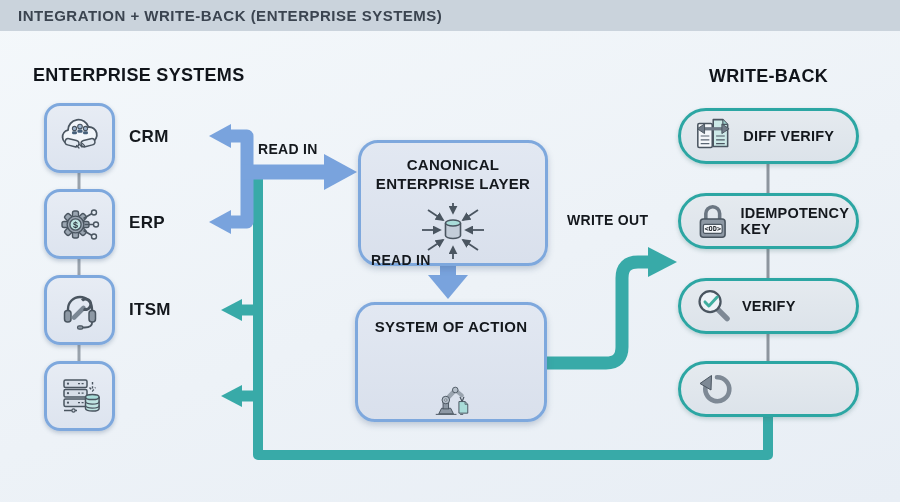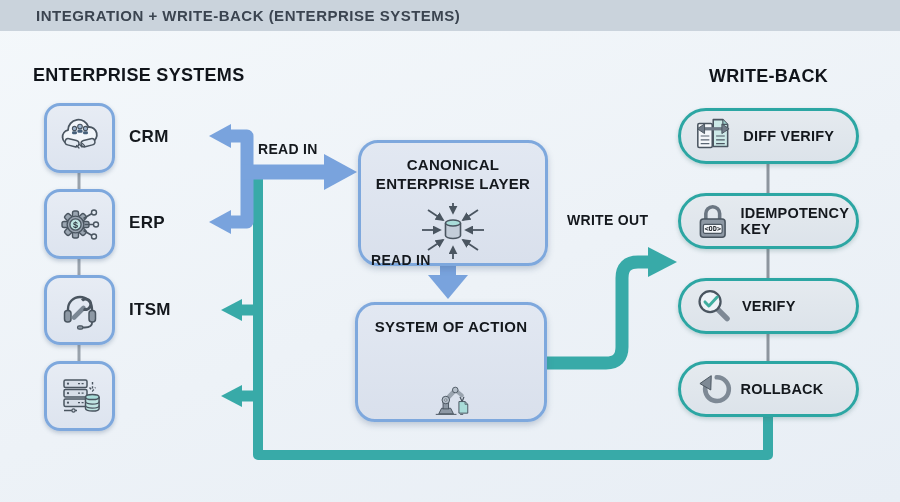--- a/index.html
+++ b/index.html
@@ -2,21 +2,21 @@
 <html><head>
 <meta charset="utf-8">
 <style>
   * { margin:0; padding:0; box-sizing:border-box; }
   html,body { width:900px; height:502px; }
   body { font-family:"Liberation Sans", sans-serif; }
   .stage { position:relative; width:900px; height:502px; overflow:hidden;
            background:linear-gradient(160deg,#f4f8fb 0%,#edf2f7 55%,#e8eef5 100%); color:#14181d; }
   .wires { position:absolute; left:0; top:0; }
   .titlebar { position:absolute; left:0; top:0; width:900px; height:31px;
-              background:#cad3dc; display:flex; align-items:center; padding-left:36px; }
+              background:#cad3dc; display:flex; align-items:center; padding-left:18px; }
   .titlebar span { font-size:15px; font-weight:700; color:#3b4450; letter-spacing:.5px; }
   .h1 { position:absolute; font-size:18px; font-weight:700; letter-spacing:.3px; color:#10141a; }
   .h1.ent { left:33px; top:65px; }
   .h1.wb  { left:678px; top:66px; width:181px; text-align:center; }
   .tile { position:absolute; width:71px; height:70px; border:3px solid #7ea8dd; border-radius:16px;
           background:linear-gradient(180deg,#e7ecf4,#dde4ef);
           box-shadow:0 2px 4px rgba(70,95,130,.30);
           display:flex; align-items:center; justify-content:center; }
   .sys-label { position:absolute; left:129px; transform:translateY(-50%);
                font-size:17px; font-weight:700; letter-spacing:.3px; width:95px; line-height:1.15; }
@@ -227,16 +227,15 @@
       <path d="M12.3 16.8 l4 4.2 8.5 -9.3" fill="none" stroke="#3fae9f" stroke-width="3" stroke-linecap="round" stroke-linejoin="round"></path>
     </svg>
     <div class="pl">VERIFY</div>
   </div>
 
   <div class="pill" style="left:678px;top:361px;">
     <svg width="40" height="40" viewBox="0 0 40 40">
       <path d="M13.5 15 A12 12 0 1 0 24 8.2" fill="none" stroke="#7e8995" stroke-width="4.6" stroke-linecap="round"></path>
       <polygon points="18.5,6.5 7,14.5 18,21" fill="#7e8995" stroke="#4a5560" stroke-width="1"></polygon>
     </svg>
-    <div class="pl">ROLLBACK</div>
   </div>
 
 </div>
 
 </body></html>

